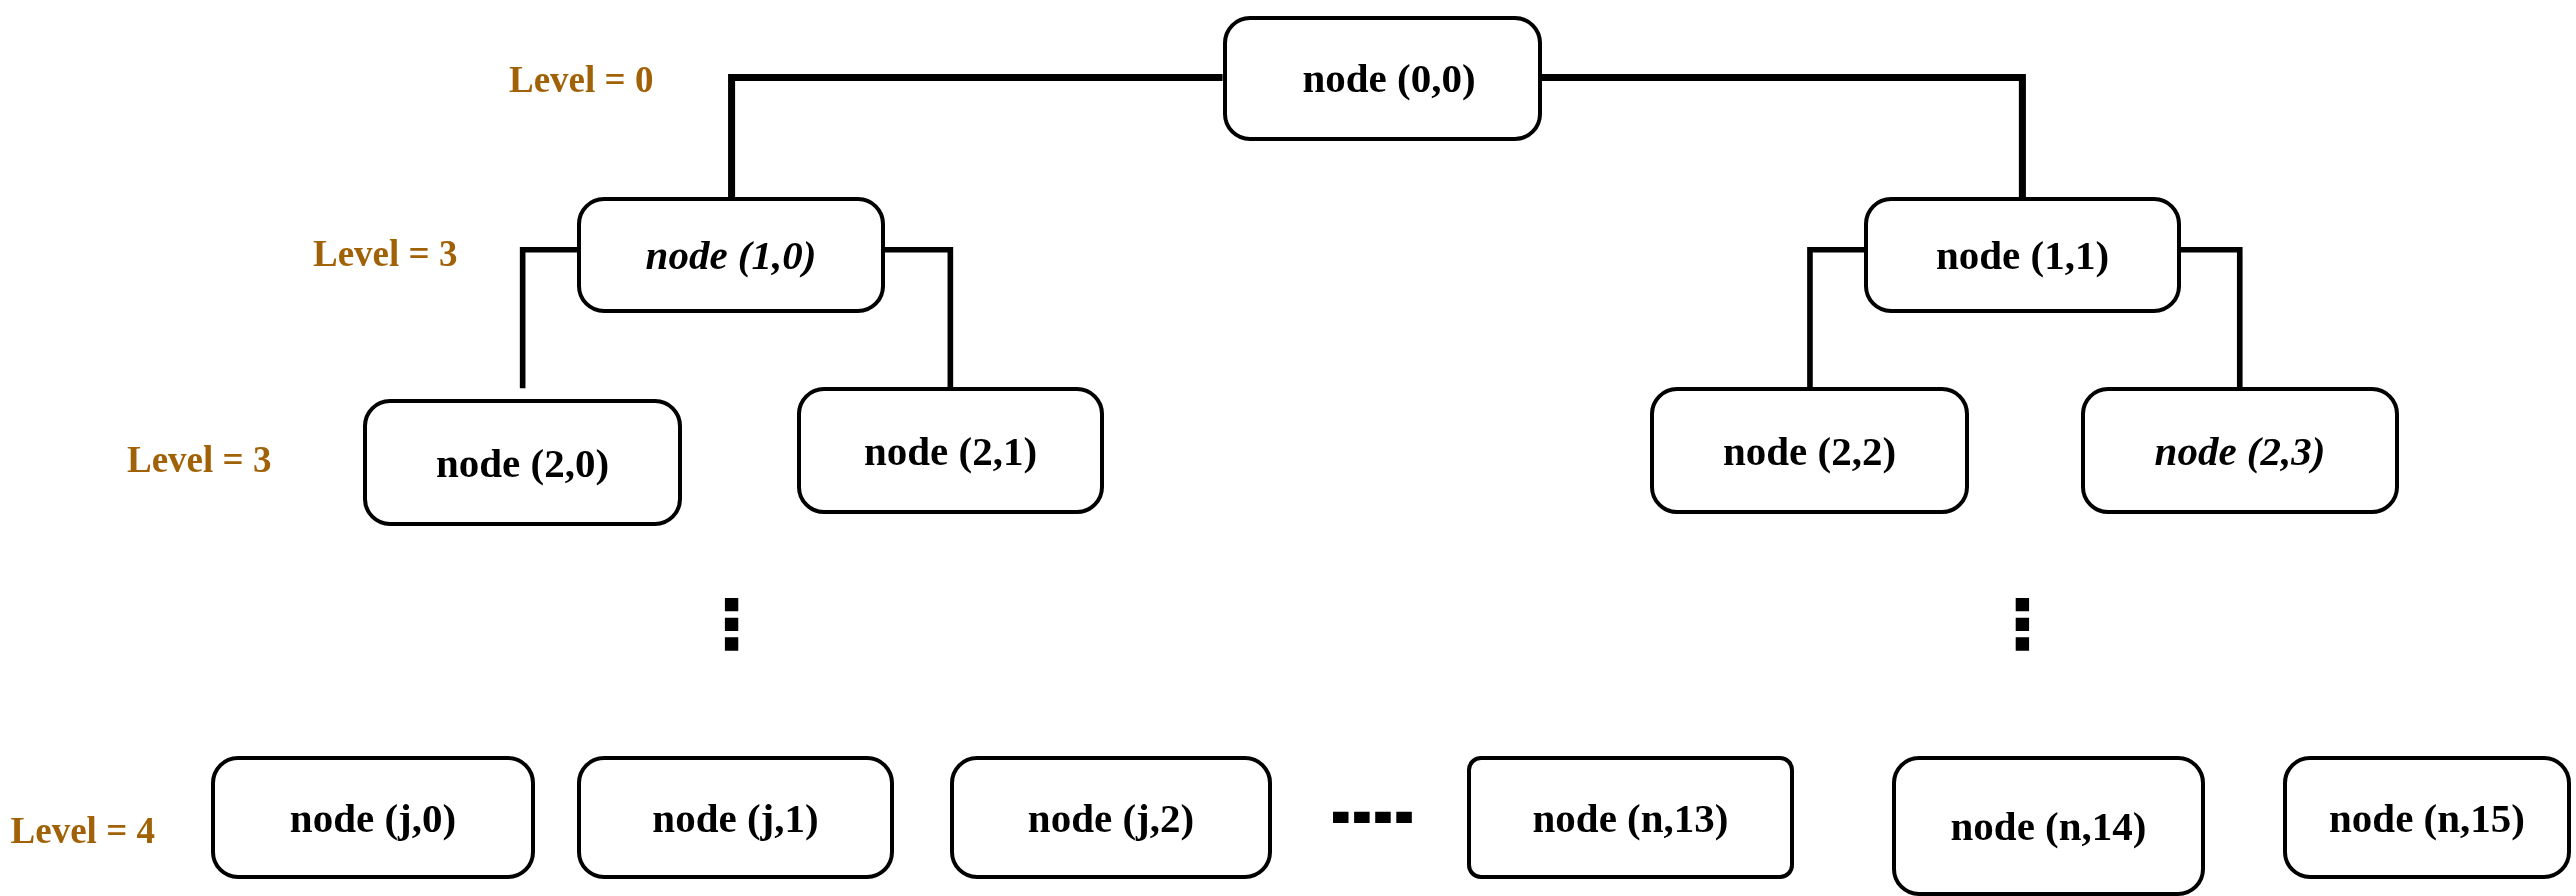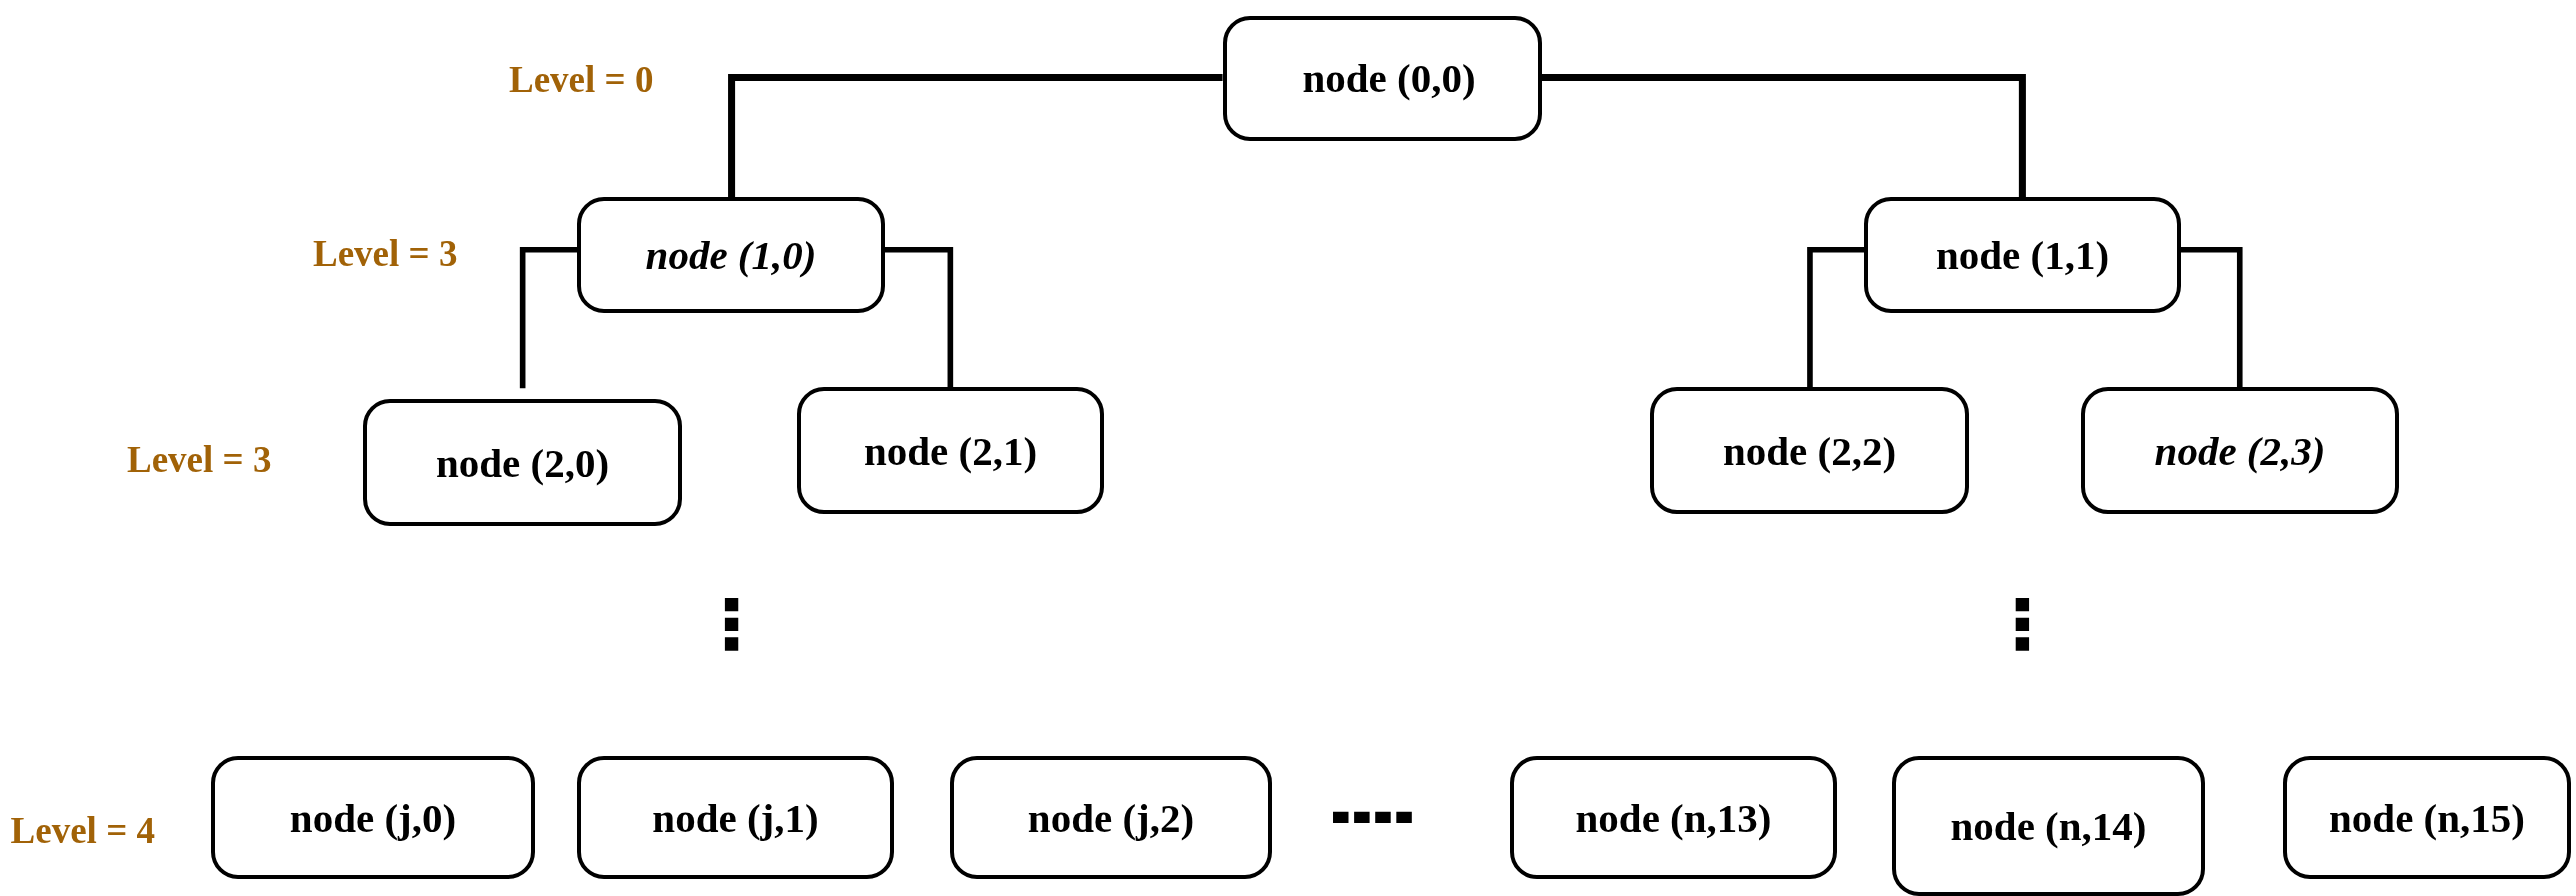--- a/index.html
+++ b/index.html
@@ -77,18 +77,18 @@
   <div class="tree-node" style="left:1864px; top:197px; width:317px; height:116px;">node (1,1)</div>
 
   <div class="tree-node" style="left:363px;  top:387px; width:319px; height:127px;margin-top:12px;">node (2,0)</div>
   <div class="tree-node" style="left:797px; top:387px; width:307px; height:127px;">node (2,1)</div>
   <div class="tree-node" style="left:1650px; top:387px; width:319px; height:127px;">node (2,2)</div>
   <div class="tree-node" style="left:2081px; top:387px; width:318px; height:127px;font-style:italic;">node (2,3)</div>
 
   <div class="tree-node" style="left:211px;  top:756px; width:324px; height:123px;">node (j,0)</div>
   <div class="tree-node" style="left:577px;  top:756px; width:317px; height:123px;">node (j,1)</div>
   <div class="tree-node" style="left:950px; top:756px; width:322px; height:123px;">node (j,2)</div>
-  <div class="tree-node" style="left:1510px; top:756px; width:327px; height:123px;">node (n,13)</div>
+  <div class="tree-node" style="left:1467px; top:756px; width:327px; height:123px;border-radius:14px;">node (n,13)</div>
   <div class="tree-node" style="left:1892px; top:756px; width:313px; height:140px;">node (n,14)</div>
   <div class="tree-node" style="left:2283px; top:756px; width:288px; height:123px;">node (n,15)</div>
 
 </div>
 
 
 </body></html>

